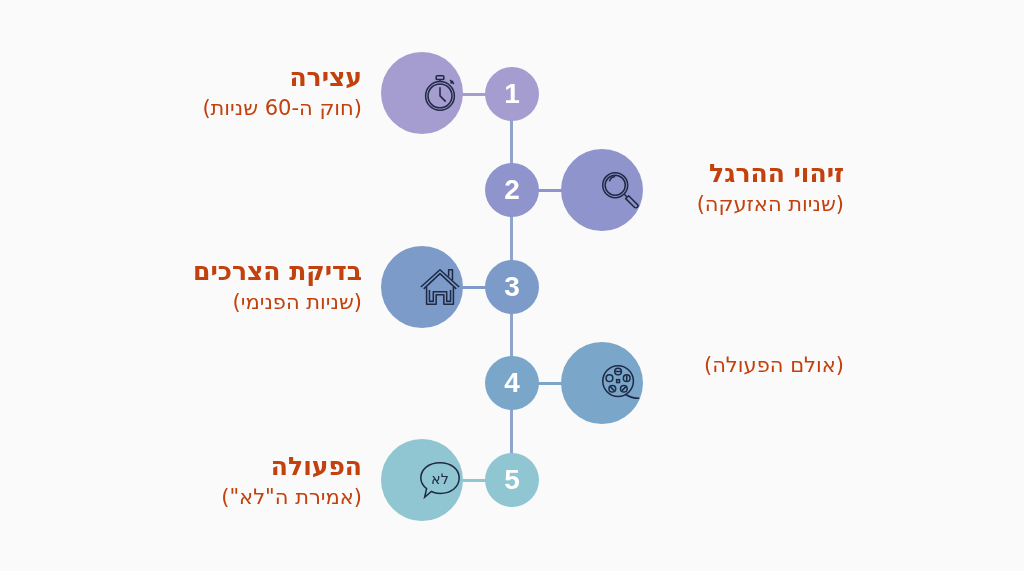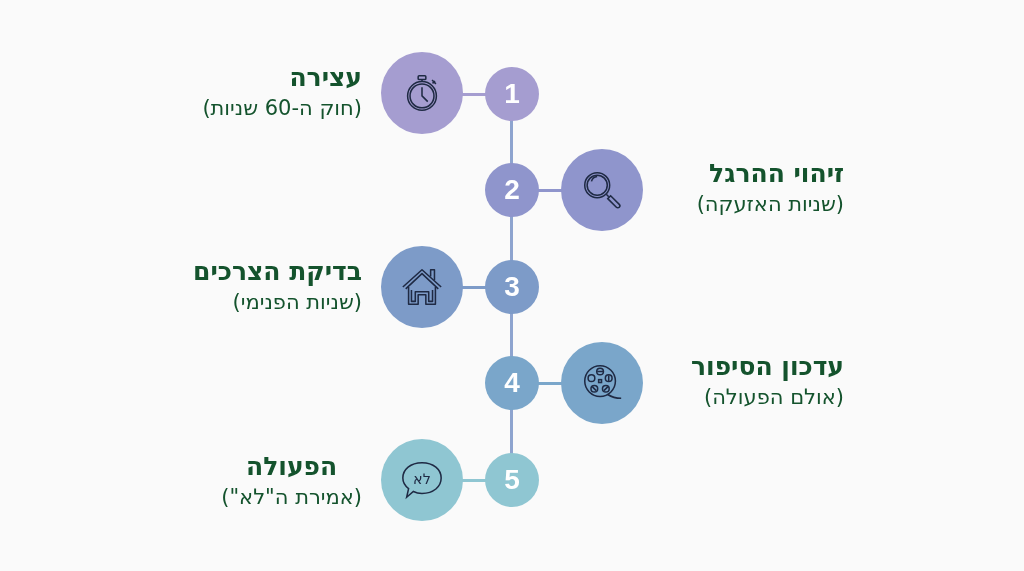--- a/index.html
+++ b/index.html
@@ -10,24 +10,24 @@
     .spine { position: absolute; left: 510px; top: 95px; width: 3px; height: 385px; background: #8ea4cf; }
     .connector { position: absolute; height: 3px; }
     .num-circle {
       position: absolute; width: 54px; height: 54px; border-radius: 50%;
       color: #ffffff; font-weight: bold; font-size: 28px;
       display: flex; align-items: center; justify-content: center;
       font-family: "Liberation Sans", sans-serif;
     }
     .icon-circle {
       position: absolute; width: 82px; height: 82px; border-radius: 50%;
-      display: flex; align-items: center; justify-content: center;
+      display: flex; align-items: center; justify-content: flex-end;
     }
     .icon-circle svg { width: 46px; height: 46px; }
-    .label { position: absolute; direction: rtl; text-align: right; color: #14532d; }
+    .label { position: absolute; direction: rtl; text-align: right; color: #c2410c; }
     .label.left { right: 662px; }
     .label.right { right: 180px; }
     .label .title { font-size: 25px; font-weight: bold; line-height: 32px; font-family: "DejaVu Sans", sans-serif; }
     .label .sub { font-size: 21px; line-height: 28px; font-family: "DejaVu Sans", sans-serif; }
   </style>
 </head>
 <body>
 
 <div>
   <div class="spine"></div>
@@ -94,29 +94,28 @@
       <circle cx="16" cy="30" r="3.5"></circle>
         <line x1="14" y1="28" x2="18" y2="32"></line>
       <circle cx="28" cy="30" r="3.5"></circle>
         <line x1="26" y1="32" x2="30" y2="28"></line>
       <rect x="20.5" y="20.5" width="3" height="3"></rect>
       <path d="M30 36 q6 4 14 4"></path>
     </svg>
   </div>
   <div class="num-circle" style="left:485px;top:356px;background:#7aa6ca;">4</div>
   <div class="label right" style="top:351px;">
-    <div class="title">עדכון הסיפור</div>
     <div class="sub">(אולם הפעולה)</div>
   </div>
 
   <div class="connector" style="left:462px;top:479px;width:50px;background:#8fc6d2;"></div>
   <div class="icon-circle" style="left:381px;top:439px;background:#8fc6d2;">
     <svg viewBox="0 0 48 48" fill="none" stroke="#1f2a44" stroke-width="1.6">
       <path d="M24 6 C36 6 44 13 44 22 C44 31 36 38 24 38 C20 38 17 37 15 36 L8 42 L10 33 C6 30 4 26 4 22 C4 13 12 6 24 6 Z"></path>
       <text x="24" y="28" text-anchor="middle" font-size="15" fill="#1f2a44" stroke="none" font-family="DejaVu Sans, sans-serif">לא</text>
     </svg>
   </div>
   <div class="num-circle" style="left:485px;top:453px;background:#8fc6d2;">5</div>
-  <div class="label left" style="top:451px;text-align:center;">
+  <div class="label left" style="top:451px;">
     <div class="title">הפעולה</div>
     <div class="sub">(אמירת ה"לא")</div>
   </div>
 </div>
 
 </body></html>

